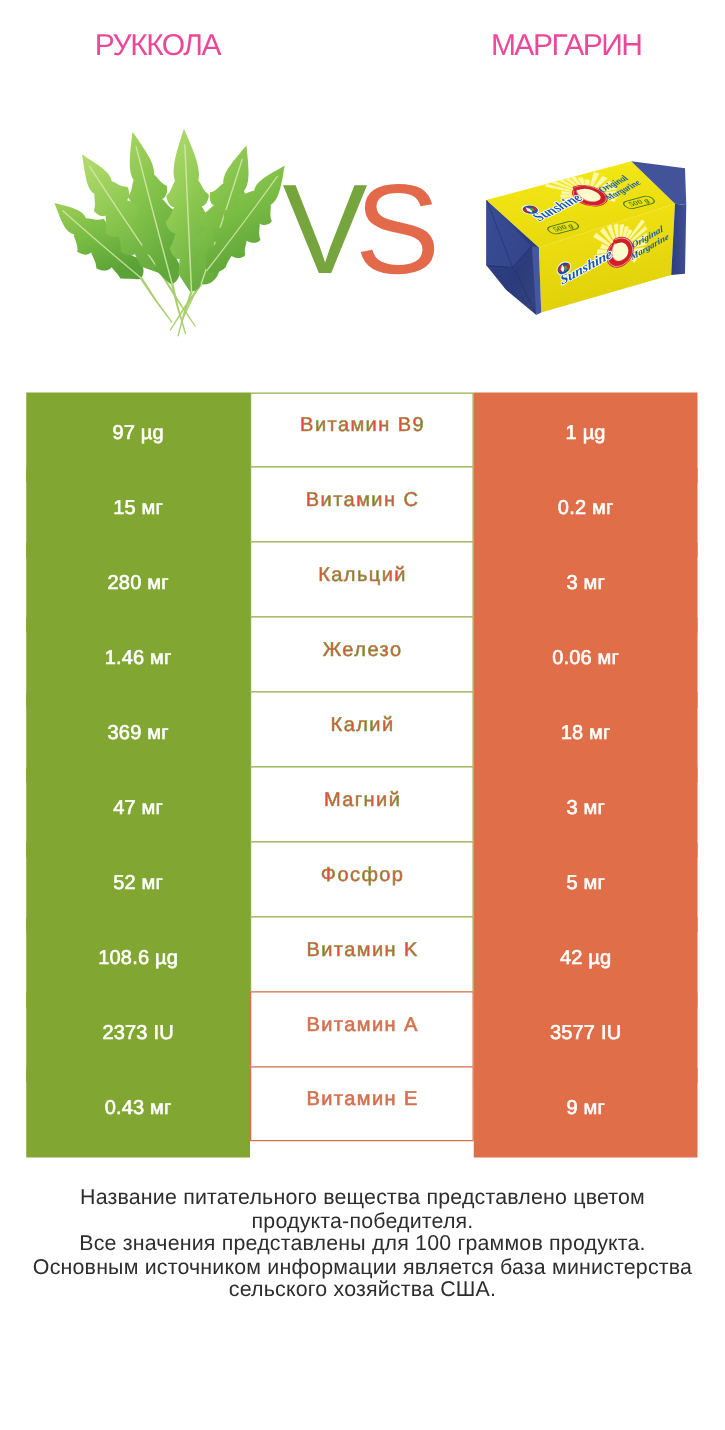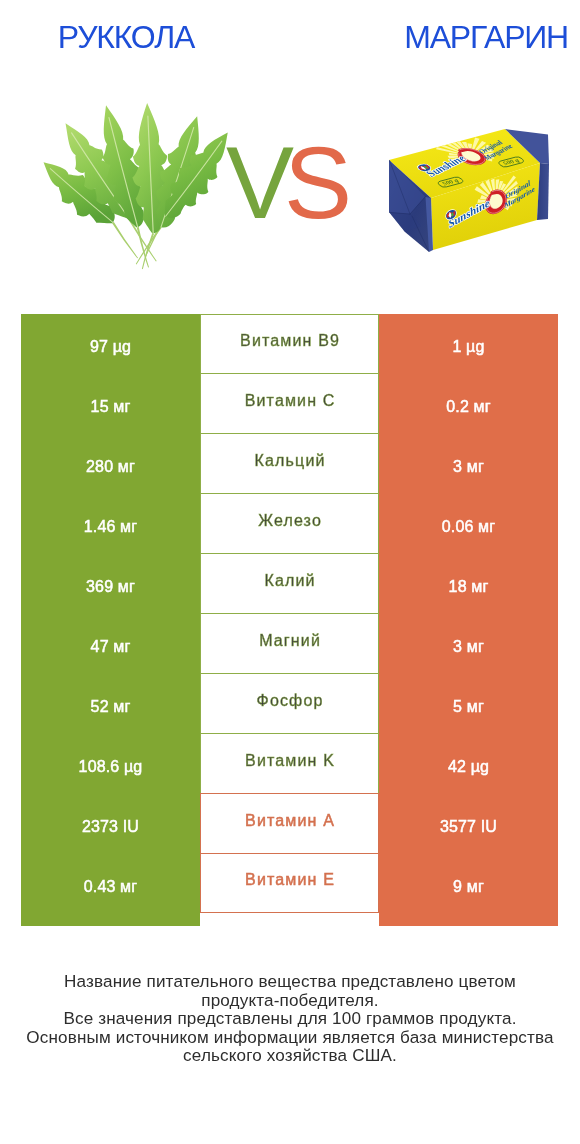--- a/index.html
+++ b/index.html
@@ -2,24 +2,24 @@
 <html><head>
 <meta charset="utf-8">
 <title>compare</title>
 <style>
   html,body{margin:0;padding:0;background:#fff;}
   body{width:580px;height:1144px;font-family:"Liberation Sans",sans-serif;overflow:hidden;
        -webkit-font-smoothing:antialiased;text-rendering:optimizeLegibility;}
   .page{position:relative;width:580px;height:1144px;background:#fff;}
 
   
-  .title{position:absolute;top:21px;font-size:32px;font-weight:400;color:#1d4ed8;
+  .title{position:absolute;top:21px;font-size:24px;font-weight:400;color:#ec4899;
          line-height:32px;text-align:center;letter-spacing:-1.2px;text-indent:-1.2px;}
   .title.left{left:0;width:253px;}
-  .title.right{left:315px;width:253px;text-align:right;}
+  .title.right{left:327px;width:253px;}
 
   
   .hero{position:absolute;left:0;top:0;width:580px;height:300px;}
   .vs{position:absolute;left:226px;top:128px;width:140px;height:110px;
       font-size:102px;line-height:110px;font-weight:400;letter-spacing:-10px;white-space:nowrap;}
   .vs .v{color:#76a43d;}
   .vs .s{color:#e2694a;}
 
   
   .table{position:absolute;left:21px;top:314px;width:537px;}
@@ -30,27 +30,27 @@
   .cell.l{left:0;width:179px;}
   .cell.m{left:179px;width:179px;height:61px;top:-1px;background:#fff;border:1px solid #8fae47;}
   .row:first-child .cell.m{top:0;height:60px;}
   .row:last-child .cell.m{height:60px;}
   .cell.r{left:358px;width:179px;}
   .row .cell.l{background:#81a732;}
   .row .cell.r{background:#e06e49;}
   .row.win-r .cell.m{border-color:#d4714f;}
   .val{font-size:16px;font-weight:400;color:#fff;letter-spacing:0.15px;position:relative;top:-3px;
        -webkit-text-stroke:0.5px #fff;}
-  .nut{font-size:16px;font-weight:400;color:#404040;letter-spacing:1.15px;text-indent:1.15px;position:relative;top:-3px;
+  .nut{font-size:16px;font-weight:400;color:#ef4444;letter-spacing:1.15px;text-indent:1.15px;position:relative;top:-3px;
        -webkit-text-stroke:0.5px #7fa23c;}
   .row.win-r .nut{color:#d4714f;text-align:center;-webkit-text-stroke-color:#d4714f;}
   .row.win-r .nut{color:#d4714f;}
 
   
-  .footer{position:absolute;left:0;top:973px;width:580px;text-align:center;
+  .footer{position:absolute;left:0;top:949px;width:580px;text-align:center;
           font-size:17.1px;line-height:18.5px;color:#2d2d2d;letter-spacing:0.15px;}
 </style>
 </head>
 <body>
 
 <div class="page">
 
   <div>
     <div class="title left">РУККОЛА</div>
     <div class="title right">МАРГАРИН</div>

